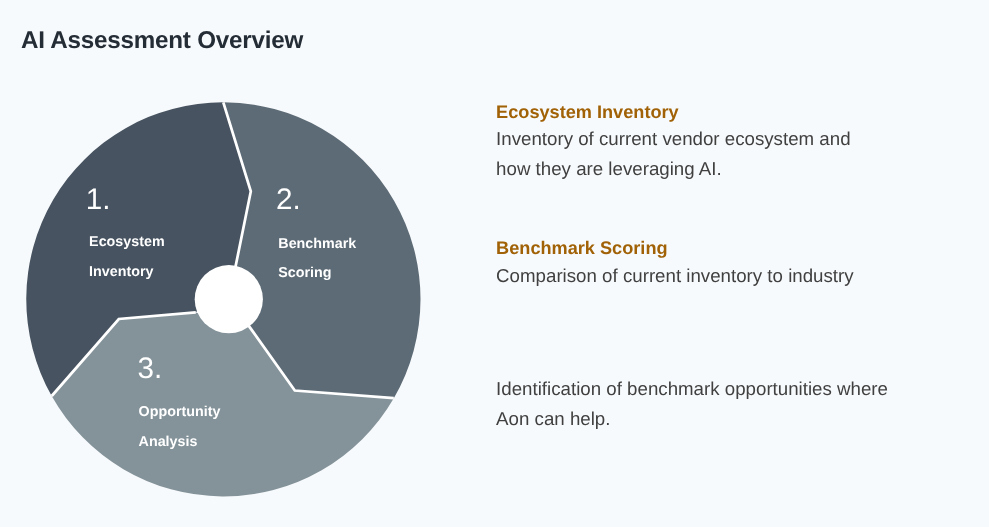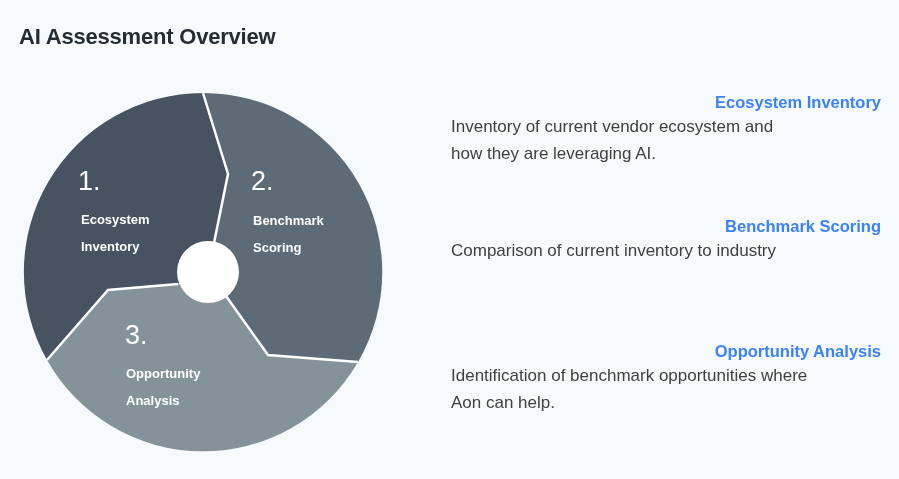--- a/index.html
+++ b/index.html
@@ -21,21 +21,21 @@
       font-size: 27px; font-weight: 400;
     }
     .seg-label {
       position: absolute; color: #ffffff;
       font-size: 13px; font-weight: 700; line-height: 27px;
     }
     .desc {
       position: absolute; left: 451px; width: 430px;
     }
     .desc-title {
-      font-size: 16.5px; font-weight: 700; color: #3b82f6; line-height: 22px; text-align: right;
+      font-size: 16.5px; font-weight: 700; color: #a16207; line-height: 22px;
     }
     .desc-text {
       font-size: 17px; color: #404040; line-height: 27px;
     }
   </style>
 </head>
 <body>
 
 <div class="title">AI Assessment Overview</div>
 
@@ -77,16 +77,15 @@
   <div class="desc-text">Inventory of current vendor ecosystem and</div>
   <div class="desc-text">how they are leveraging AI.</div>
 </div>
 
 <div class="desc" style="top:215px;">
   <div class="desc-title">Benchmark Scoring</div>
   <div class="desc-text">Comparison of current inventory to industry</div>
 </div>
 
 <div class="desc" style="top:340px;">
-  <div class="desc-title">Opportunity Analysis</div>
   <div class="desc-text">Identification of benchmark opportunities where</div>
   <div class="desc-text">Aon can help.</div>
 </div>
 
 </body></html>

